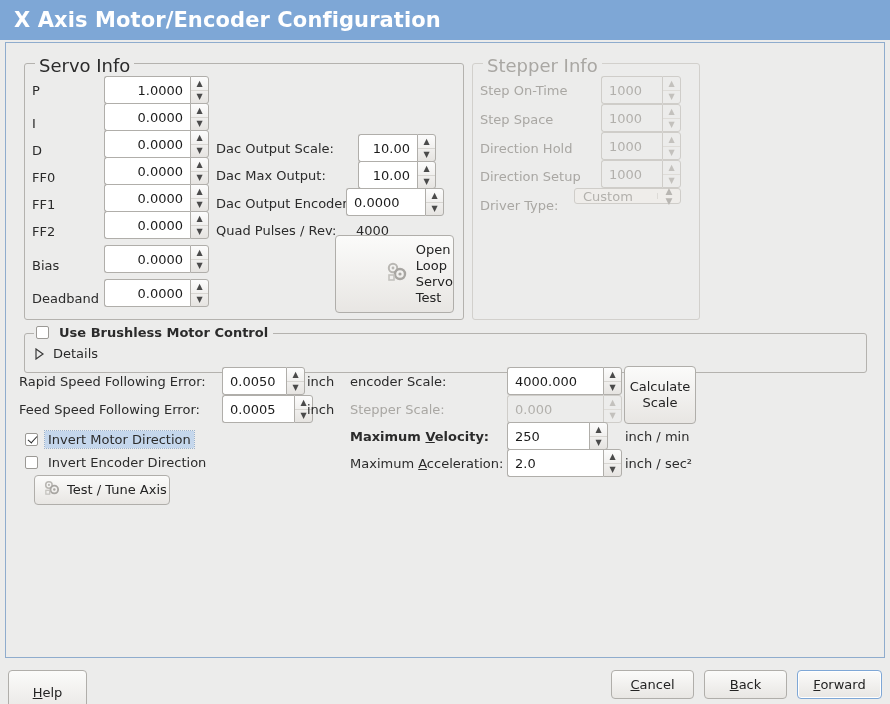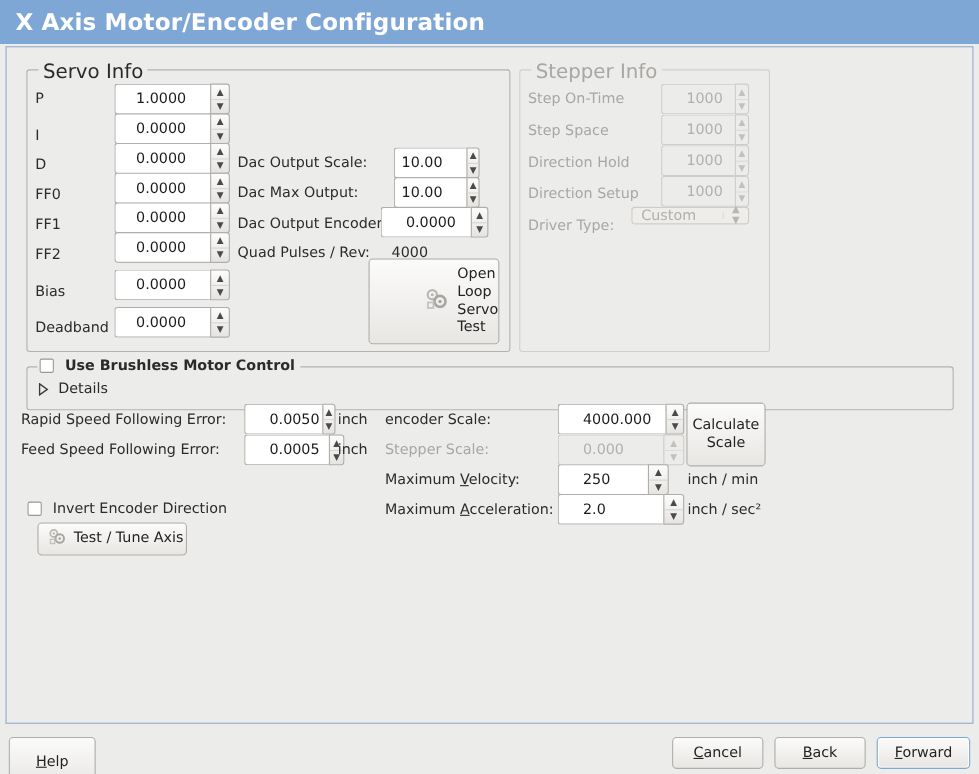--- a/index.html
+++ b/index.html
@@ -73,21 +73,21 @@
     align-items: stretch;
   }
   .spin .field {
     flex: 1 1 auto;
     background: #ffffff;
     border: 1px solid #b0aeaa;
     border-right: none;
     border-radius: 3px 0 0 3px;
     display: flex;
     align-items: center;
-    padding: 0 22px;
+    padding: 0 7px;
     font-size: 13px;
     color: #1b1b1b;
     overflow: hidden;
   }
   .spin .field.right { justify-content: flex-end; }
   .spin .btns {
     width: 19px;
     background: linear-gradient(to bottom,#fcfcfc,#e6e4e1);
     border: 1px solid #b0aeaa;
     border-radius: 0 3px 3px 0;
@@ -409,20 +409,24 @@
   <div class="lbl" style="left:13px; top:359px;">Feed Speed Following Error:</div>
   <div class="spin" style="left:216px; top:352px; width:91px;">
     <div class="field">0.0005</div>
     <div class="btns">
       <div class="ar up">▲</div>
       <div class="ar dn">▼</div>
     </div>
   </div>
   <div class="lbl" style="left:301px; top:359px;">inch</div>
 
+  <div class="chk" style="left:19px; top:388px;">
+    <span class="chkbox on"></span>
+    <span class="chklabel sel">Invert Motor Direction</span>
+  </div>
   <div class="chk" style="left:19px; top:411px;">
     <span class="chkbox"></span>
     <span class="chklabel">Invert Encoder Direction</span>
   </div>
 
   <div class="btn" style="left:28px; top:432px; width:136px; height:30px; justify-content:flex-start; padding-left:7px;">
     <span class="gears" style="margin-right:5px;">
       <svg width="20" height="20" viewBox="0 0 26 26">
         <circle cx="9" cy="9" r="4.2" fill="none" stroke="#b9b7b3" stroke-width="2"></circle>
         <circle cx="9" cy="9" r="1.4" fill="#b9b7b3"></circle>
@@ -452,21 +456,21 @@
     </div>
   </div>
 
   <div class="btn" style="left:618px; top:323px; width:72px; height:58px;">
     <span>
       <span>Calculate</span><br>
       <span>Scale</span>
     </span>
   </div>
 
-  <div class="lbl" style="left:344px; top:386px;">
+  <div class="lbl" style="left:344px; top:386px;font-weight:bold;">
     <span>Maximum </span><span class="umn">V</span><span>elocity:</span>
   </div>
   <div class="spin" style="left:501px; top:379px; width:101px;">
     <div class="field">250</div>
     <div class="btns">
       <div class="ar up">▲</div>
       <div class="ar dn">▼</div>
     </div>
   </div>
   <div class="lbl" style="left:619px; top:386px;">inch / min</div>

